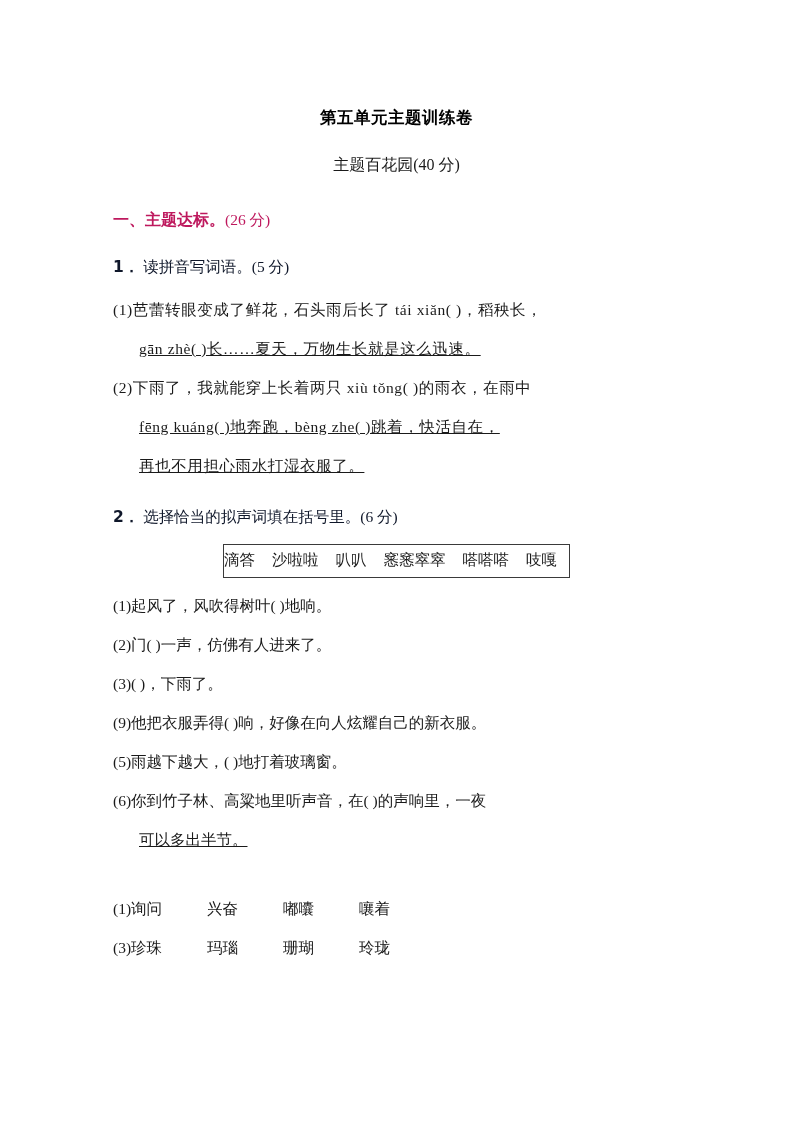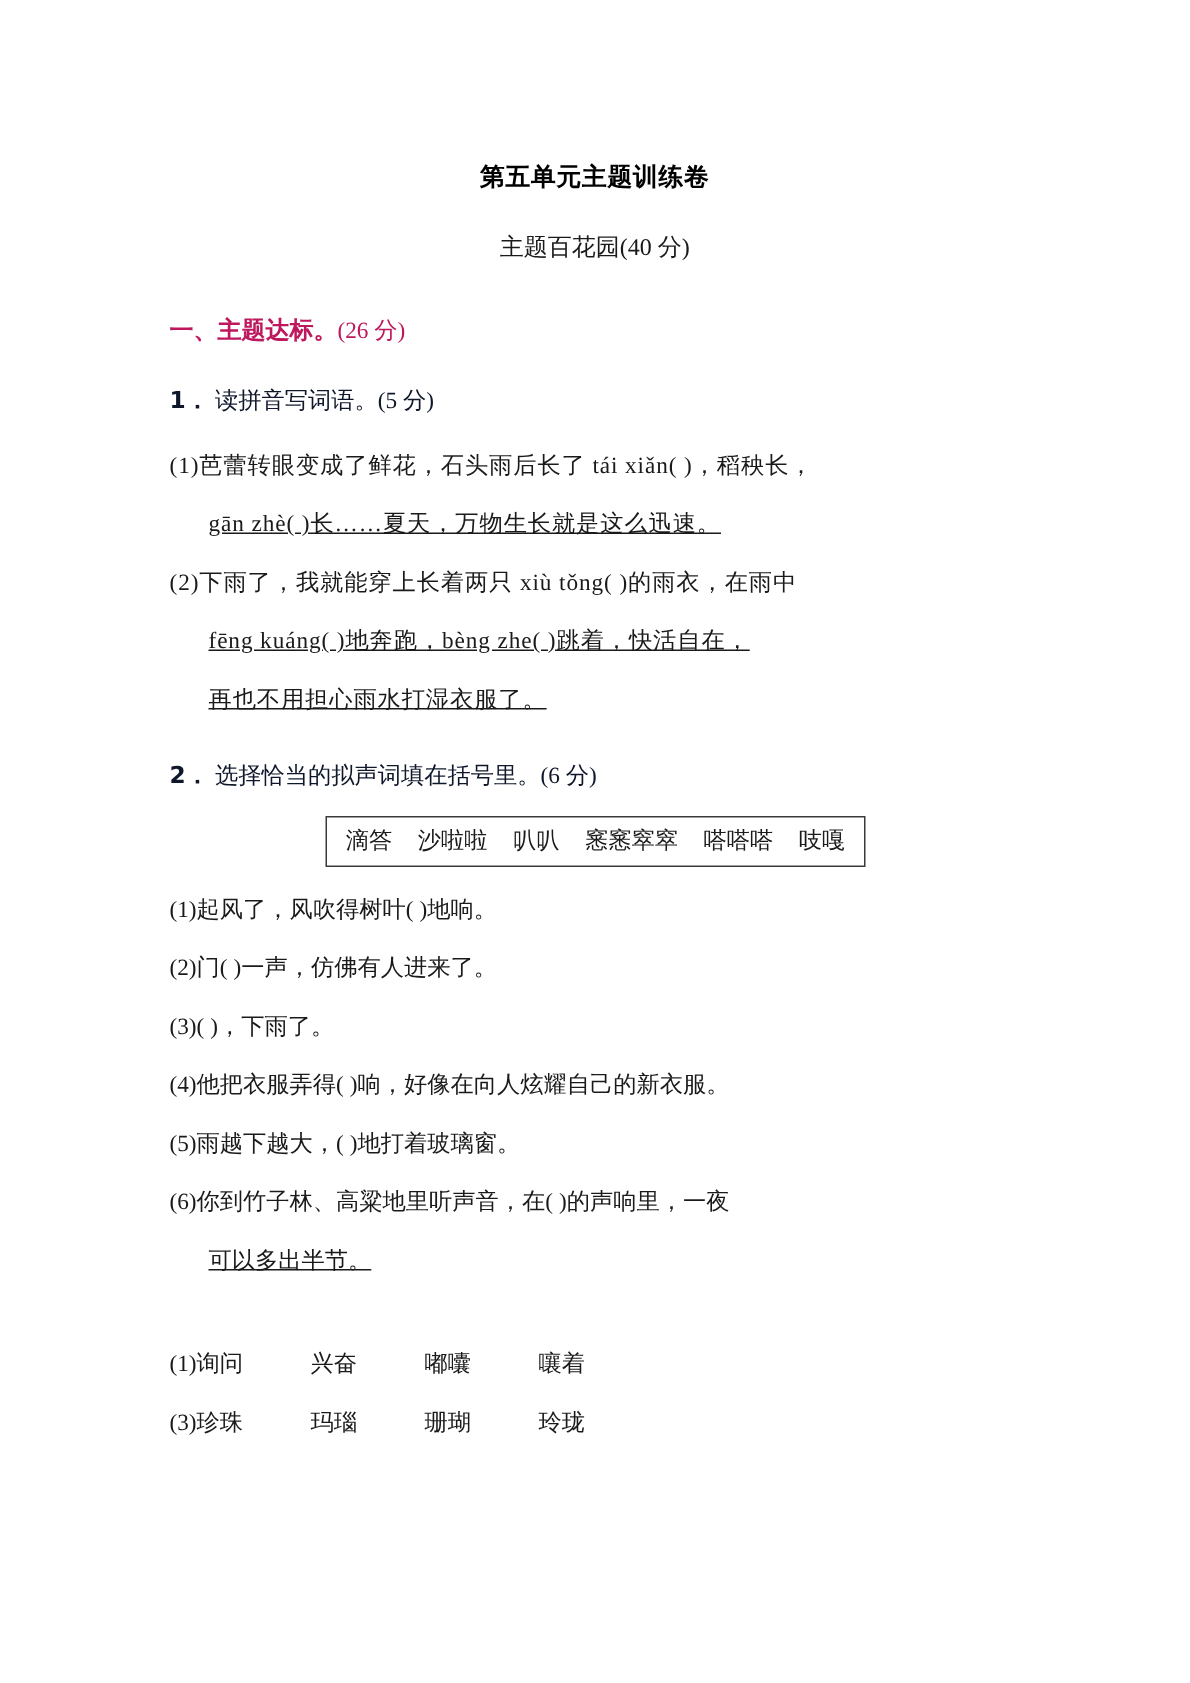--- a/index.html
+++ b/index.html
@@ -100,21 +100,21 @@
   .indent { padding-left: 26px; text-decoration: underline; }
 
   
   .word-bank-wrap {
     display: flex;
     justify-content: center;
   }
   .word-bank {
     border: 1px solid #3a3a3a;
     box-sizing: border-box;
-    padding: 5px 12px 6px 13px;
+    padding: 5px 12px 6px 0;
     font-family: Liberation Mono, monospace;
     font-size: 15.5px;
     white-space: nowrap;
     color: #1a1a1a;
   }
   .word-bank .wb-item { display: inline-block; }
   .word-bank .wb-sep { display: inline-block; width: 17px; }
 
   
   .grp-row {
@@ -161,21 +161,21 @@
 
     <div class="word-bank-wrap" style="padding-top:16px;">
       <div class="word-bank">
         <span class="wb-item">滴答</span><span class="wb-sep"></span><span class="wb-item">沙啦啦</span><span class="wb-sep"></span><span class="wb-item">叭叭</span><span class="wb-sep"></span><span class="wb-item">窸窸窣窣</span><span class="wb-sep"></span><span class="wb-item">嗒嗒嗒</span><span class="wb-sep"></span><span class="wb-item">吱嘎</span>
       </div>
     </div>
 
     <div class="song-line" style="padding-top:18px;">(1)起风了，风吹得树叶(           )地响。</div>
     <div class="song-line" style="padding-top:18px;">(2)门(           )一声，仿佛有人进来了。</div>
     <div class="song-line" style="padding-top:18px;">(3)(           )，下雨了。</div>
-    <div class="song-line" style="padding-top:18px;">(4)他把衣服弄得(           )响，好像在向人炫耀自己的新衣服。</div>
+    <div class="song-line" style="padding-top:18px;">(9)他把衣服弄得(           )响，好像在向人炫耀自己的新衣服。</div>
     <div class="song-line" style="padding-top:18px;">(5)雨越下越大，(           )地打着玻璃窗。</div>
     <div class="song-line" style="padding-top:18px;">(6)你到竹子林、高粱地里听声音，在(           )的声响里，一夜</div>
     <div class="song-line indent" style="padding-top:18px;">可以多出半节。</div>
   </div>
 
   <div class="question" style="padding-top:28px;">
 
     <div class="grp-row" style="padding-top:20px;">
       <span class="grp-label">(1)</span><span class="grp-word">询问</span><span class="grp-word">兴奋</span><span class="grp-word">嘟囔</span><span class="grp-word">嚷着</span>
     </div>

